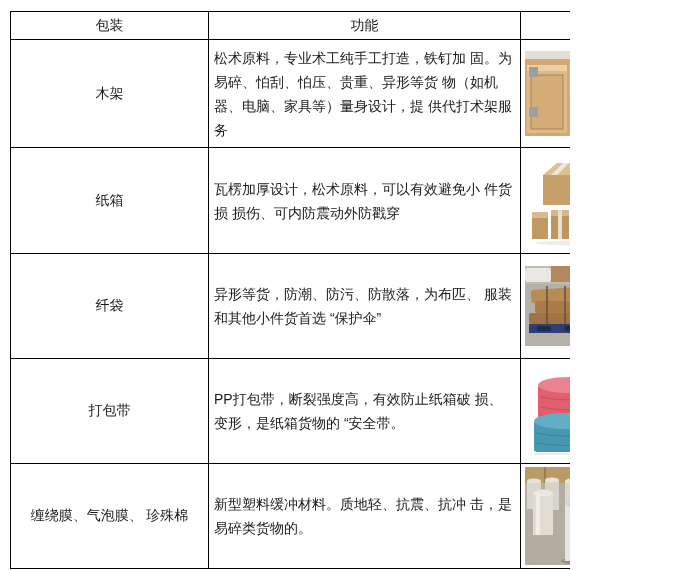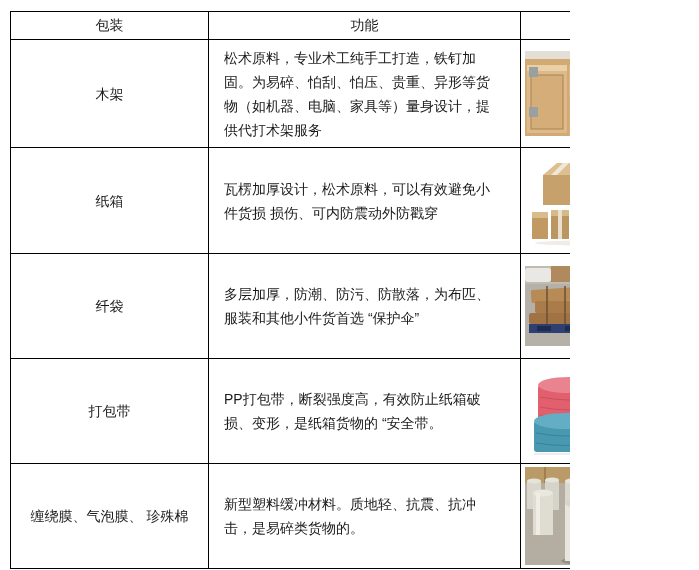--- a/index.html
+++ b/index.html
@@ -2,22 +2,22 @@
 <html><head>
 <meta charset="utf-8">
 <style>
   * { margin:0; padding:0; box-sizing:border-box; }
   body { background:#fff; font-family:"Liberation Sans", sans-serif; }
   .page { position:relative; width:570px; height:570px; background:#fff; overflow:hidden; }
   table.pkg { position:absolute; left:10px; top:11px; width:678px; border-collapse:collapse; table-layout:fixed; }
   table.pkg th, table.pkg td { border:1px solid #000; color:#1a1a1a; }
   col.c1 { width:198px; } col.c2 { width:312px; } col.c3 { width:168px; }
   th.hd { height:28px; font-size:14px; font-weight:normal; text-align:center; vertical-align:middle; }
-  td.name { text-align:center; vertical-align:middle; font-size:14px; line-height:22px; padding:0 6px; }
-  td.func { text-align:left; vertical-align:middle; font-size:14px; line-height:24px; padding:2px 15px; }
+  td.name { text-align:center; vertical-align:middle; font-size:14px; line-height:22px; padding:0 6px;font-family:Liberation Serif, serif; }
+  td.func { text-align:left; vertical-align:middle; font-size:14px; line-height:24px; padding:2px 5px; }
   td.show { text-align:center; vertical-align:middle; padding:0; }
   tr.r1 { height:108px; } tr.r2 { height:106px; } tr.r3 { height:105px; }
   tr.r4 { height:105px; } tr.r5 { height:105px; }
   .photo { display:inline-block; vertical-align:middle; line-height:0; }
   .photo svg { display:block; }
 </style>
 </head>
 <body>
 
 <div class="page">
@@ -119,21 +119,21 @@
                   <rect x="124" y="47" width="5" height="37" fill="#e9e0cf"></rect>
             </g>
             <ellipse cx="76" cy="88" rx="70" ry="3" fill="#f0ede8"></ellipse>
           </svg>
         </span>
       </td>
     </tr>
 
     <tr class="r3">
       <td class="name">纤袋</td>
-      <td class="func">多层加厚，防潮、防污、防散落，为布匹、 服装和其他小件货首选 “保护伞”</td>
+      <td class="func">异形等货，防潮、防污、防散落，为布匹、 服装和其他小件货首选 “保护伞”</td>
       <td class="show">
         <span class="photo" title="large woven fiber bags beside wrapped parcels">
           <svg width="160" height="80" viewBox="0 0 160 80">
             <rect width="160" height="80" fill="#b5b1a9"></rect>
             <rect width="160" height="18" fill="#c0bcb4"></rect>
             <rect x="0" y="2" width="26" height="14" rx="3" fill="#e9e8e4"></rect>
             <rect x="26" y="0" width="56" height="16" fill="#b08a5e"></rect>
             <rect x="84" y="0" width="76" height="12" fill="#97714b"></rect>
             <rect x="6" y="22" width="64" height="13" rx="2" fill="#b88a55" transform="rotate(-4 38 28)"></rect>
             <rect x="10" y="35" width="58" height="12" rx="2" fill="#aa7c4a"></rect>

